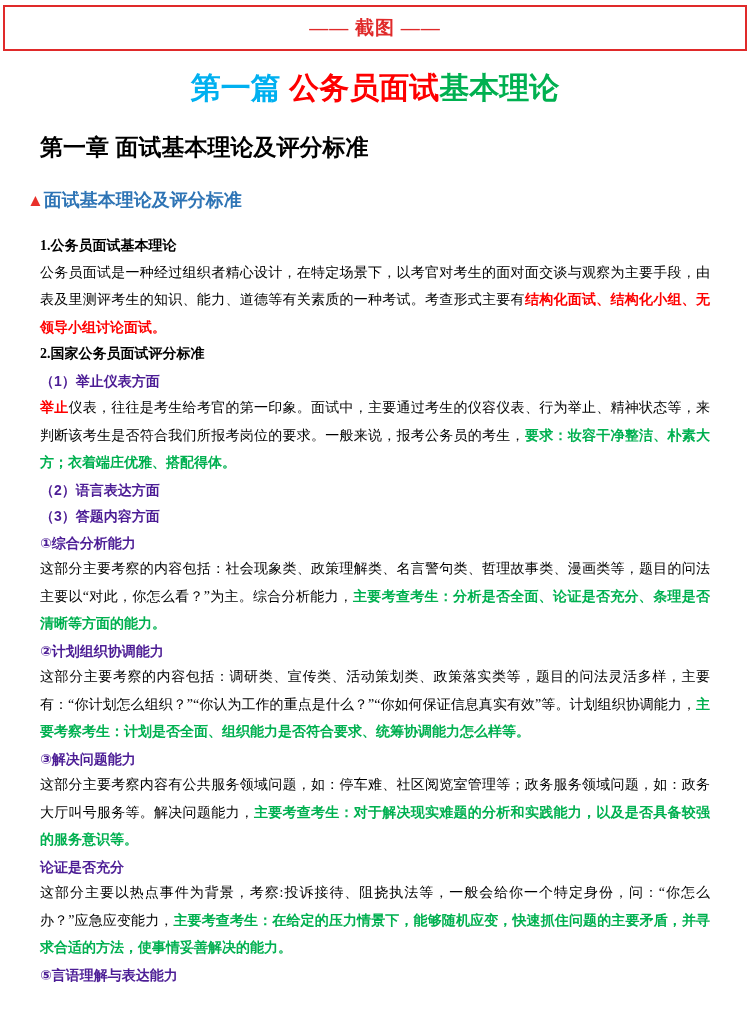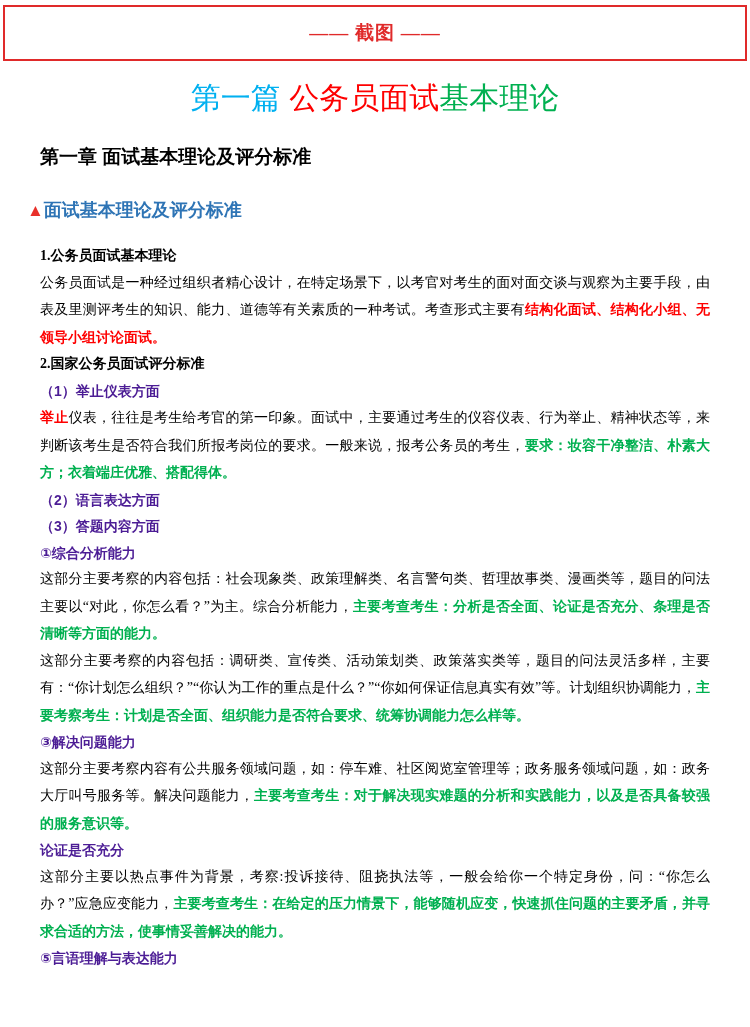--- a/index.html
+++ b/index.html
@@ -3,41 +3,41 @@
 <meta charset="utf-8">
 <style>
   * { margin: 0; padding: 0; box-sizing: border-box; }
   html, body { background: #ffffff; }
   body {
     width: 750px; height: 1027px;
     font-family: "Liberation Serif", "DejaVu Serif", serif;
     color: #000; overflow: hidden;
   }
   .banner {
-    margin: 5px 3px 0 3px; height: 56px;
+    margin: 5px 3px 0 3px; height: 46px;
     border: 2px solid #e02a2a;
     display: flex; align-items: center; justify-content: center;
   }
   .banner-text {
     color: #e02a2a; font-weight: bold; font-size: 19px;
     font-family: "Liberation Serif", "DejaVu Serif", serif;
     letter-spacing: 1px;
   }
   .main-title {
     margin-top: 17px; text-align: center;
-    font-size: 30px; font-weight: normal; line-height: 40px;
+    font-size: 30px; font-weight: bold; line-height: 40px;
     font-family: "Liberation Sans", "DejaVu Sans", sans-serif;
     white-space: pre;
   }
   .t-blue  { color: #00b0f0; }
   .t-red   { color: #fe0000; }
   .t-green { color: #00b050; }
   .chapter-title {
     margin: 18px 0 0 40px;
-    font-size: 19px; font-weight: bold; line-height: 42px; color: #000;
+    font-size: 23px; font-weight: bold; line-height: 42px; color: #000;
     font-family: "Liberation Sans", "DejaVu Sans", sans-serif;
     white-space: pre;
   }
   .section-title {
     margin: 16px 0 16px 27px;
     font-size: 18px; font-weight: bold; line-height: 32px;
     font-family: "Liberation Sans", "DejaVu Sans", sans-serif;
   }
   .tri { color: #e8302a; font-size: 17px; }
   .sec-text { color: #2e74b5; }
@@ -88,20 +88,21 @@
     <p class="h-red">（1）举止仪表方面</p>
     <p><span class="lead">举止</span><span>仪表，往往是考生给考官的第一印象。面试中，主要通过考生的仪容仪表、行为举止、精神状态等，来判断该考生是否符合我们所报考岗位的要求。一般来说，报考公务员的考生，</span><span class="green-b">要求：妆容干净整洁、朴素大方；衣着端庄优雅、搭配得体。</span></p>
 
     <p class="h-red">（2）语言表达方面</p>
 
     <p class="h-red">（3）答题内容方面</p>
 
     <p class="h-red">①综合分析能力</p>
     <p><span>这部分主要考察的内容包括：社会现象类、政策理解类、名言警句类、哲理故事类、漫画类等，题目的问法主要以“对此，你怎么看？”为主。综合分析能力，</span><span class="green-b">主要考查考生：分析是否全面、论证是否充分、条理是否清晰等方面的能力。</span></p>
 
+    <p class="h-red">②计划组织协调能力</p>
     <p><span>这部分主要考察的内容包括：调研类、宣传类、活动策划类、政策落实类等，题目的问法灵活多样，主要有：“你计划怎么组织？”“你认为工作的重点是什么？”“你如何保证信息真实有效”等。计划组织协调能力，</span><span class="green-b">主要考察考生：计划是否全面、组织能力是否符合要求、统筹协调能力怎么样等。</span></p>
 
     <p class="h-red">③解决问题能力</p>
     <p><span>这部分主要考察内容有公共服务领域问题，如：停车难、社区阅览室管理等；政务服务领域问题，如：政务大厅叫号服务等。解决问题能力，</span><span class="green-b">主要考查考生：对于解决现实难题的分析和实践能力，以及是否具备较强的服务意识等。</span></p>
 
     <p class="h-red">论证是否充分</p>
     <p><span>这部分主要以热点事件为背景，考察:投诉接待、阻挠执法等，一般会给你一个特定身份，问：“你怎么办？”应急应变能力，</span><span class="green-b">主要考查考生：在给定的压力情景下，能够随机应变，快速抓住问题的主要矛盾，并寻求合适的方法，使事情妥善解决的能力。</span></p>
 
     <p class="h-red">⑤言语理解与表达能力</p>
 

